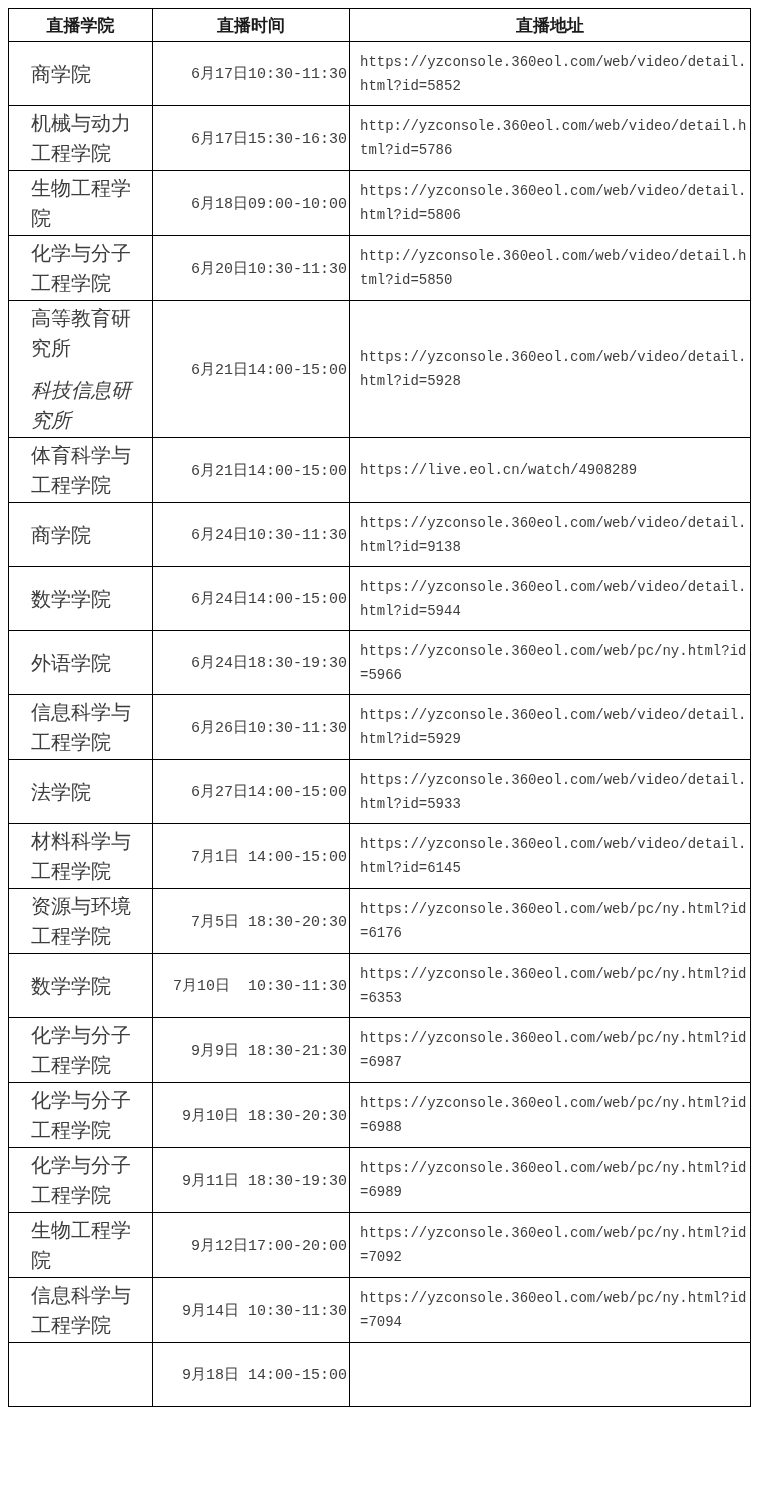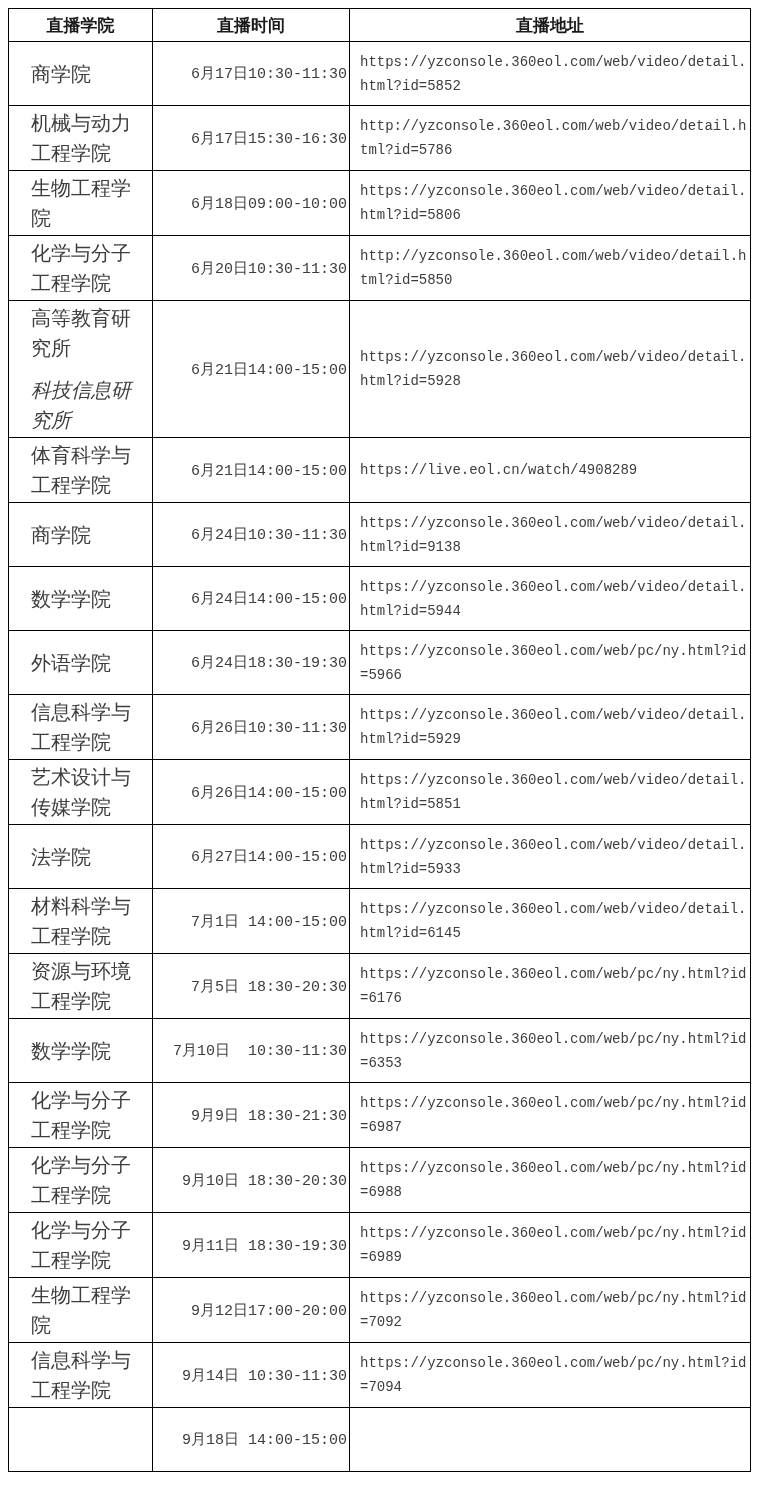--- a/index.html
+++ b/index.html
@@ -155,27 +155,20 @@
         </tr>
         <tr>
           <td class="col-college">
             <div class="college-line">信息科学与工程学院</div>
           </td>
           <td class="col-time">6月26日10:30-11:30</td>
           <td class="col-url"><span class="url-text">https://yzconsole.360eol.com/web/video/detail.html?id=5929</span></td>
         </tr>
         <tr>
           <td class="col-college">
-            <div class="college-line">艺术设计与传媒学院</div>
-          </td>
-          <td class="col-time">6月26日14:00-15:00</td>
-          <td class="col-url"><span class="url-text">https://yzconsole.360eol.com/web/video/detail.html?id=5851</span></td>
-        </tr>
-        <tr>
-          <td class="col-college">
             <div class="college-line">法学院</div>
           </td>
           <td class="col-time">6月27日14:00-15:00</td>
           <td class="col-url"><span class="url-text">https://yzconsole.360eol.com/web/video/detail.html?id=5933</span></td>
         </tr>
         <tr>
           <td class="col-college">
             <div class="college-line">材料科学与工程学院</div>
           </td>
           <td class="col-time">7月1日 14:00-15:00</td>

